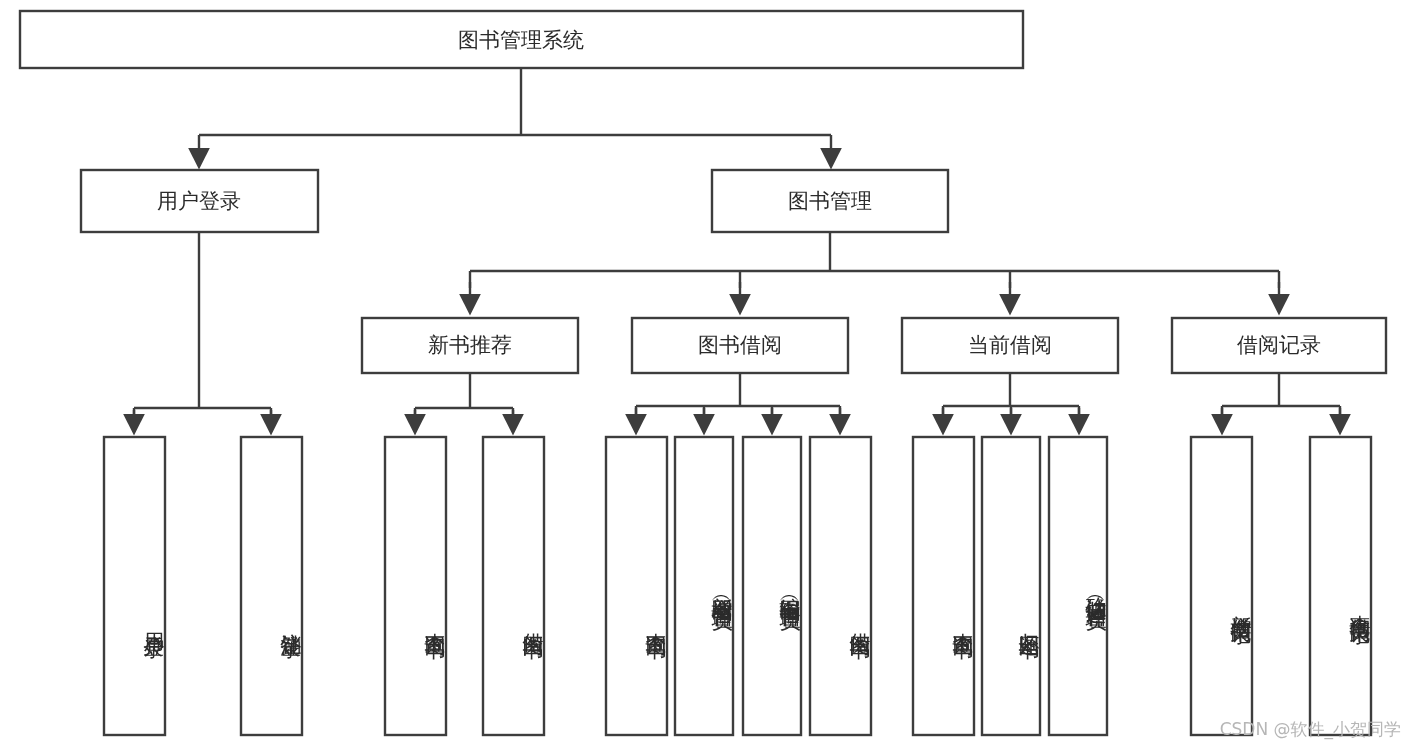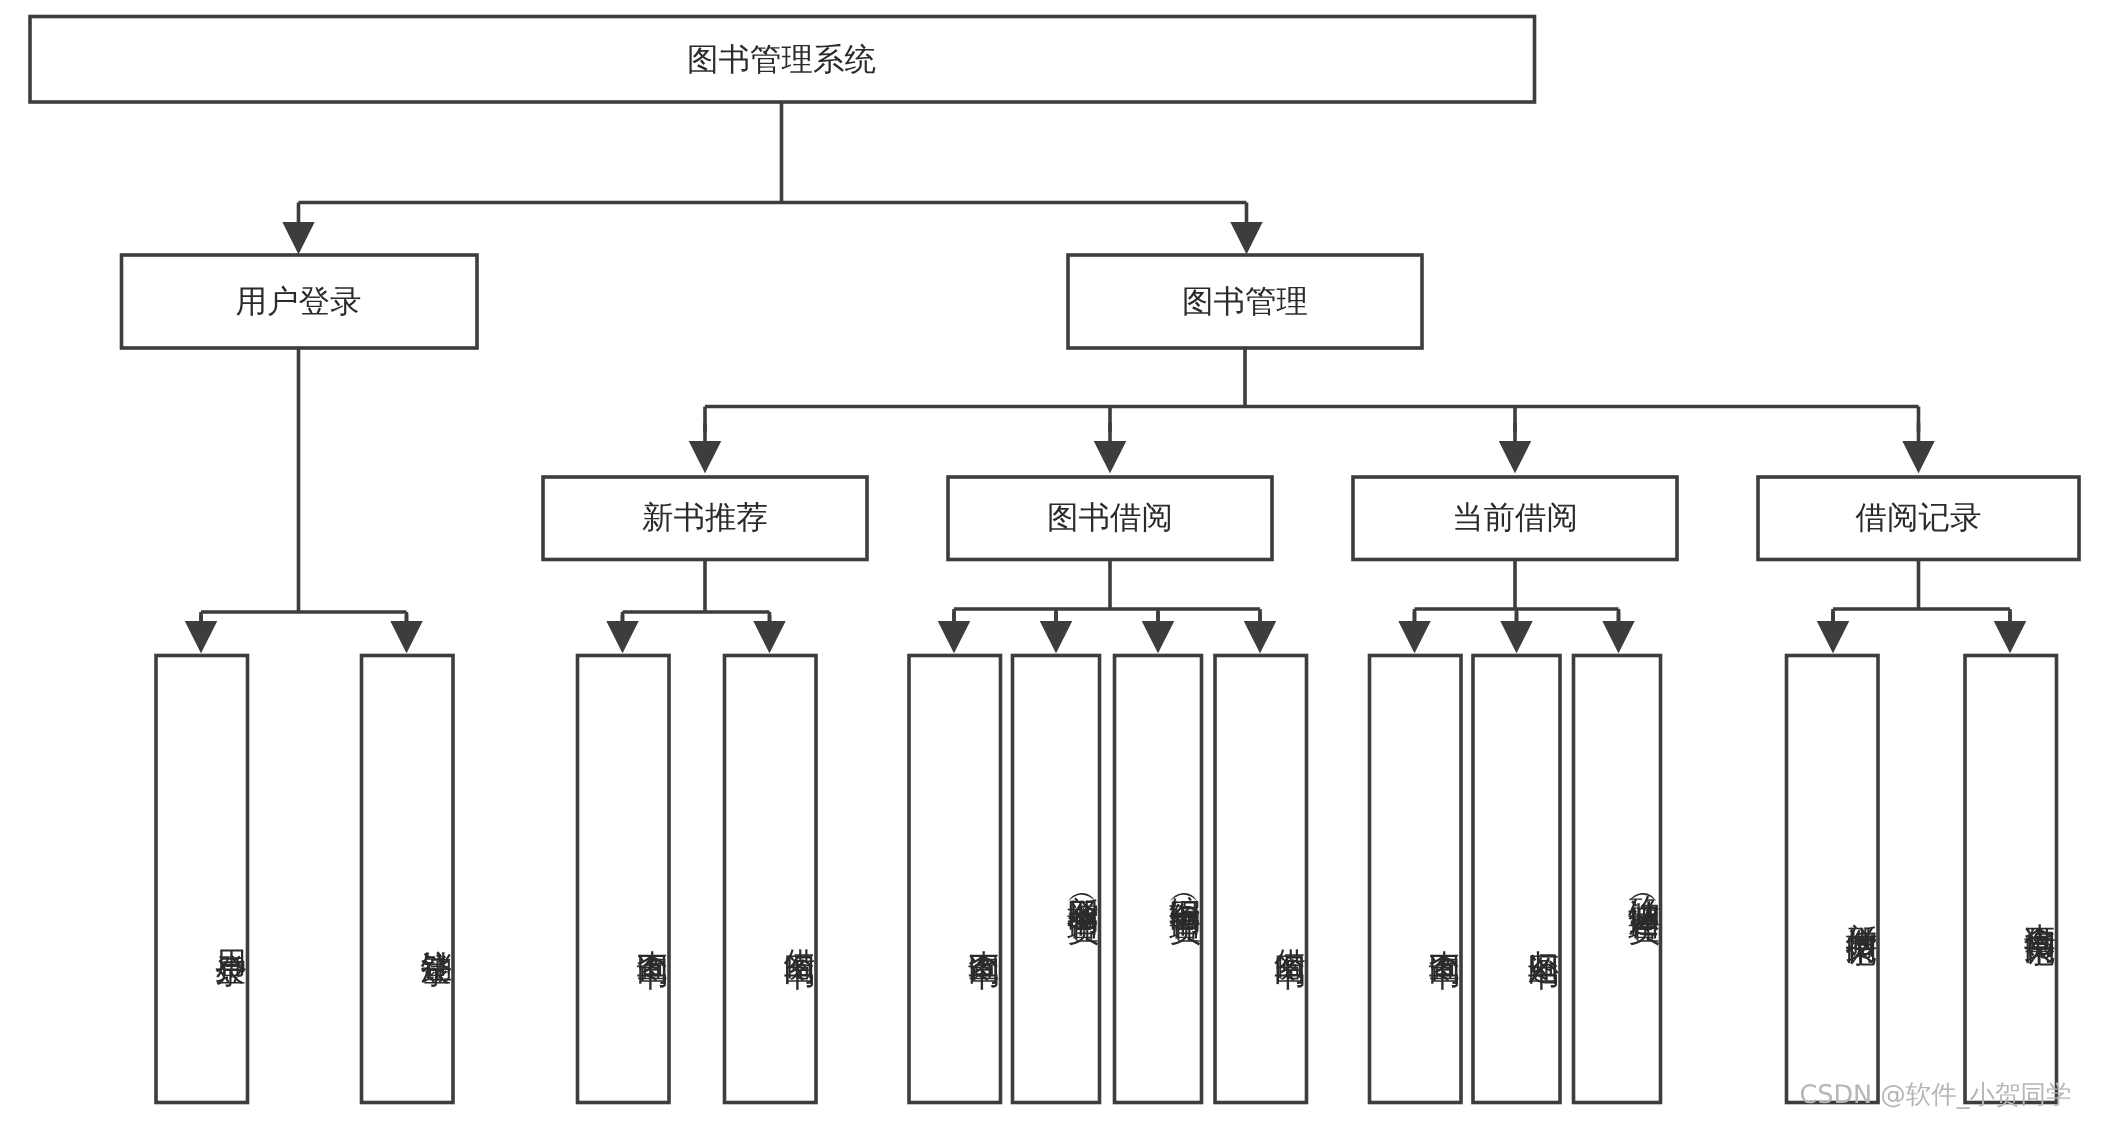--- a/index.html
+++ b/index.html
@@ -56,21 +56,21 @@
     color: #2b2b2b;
     letter-spacing: 2px;
     display: flex;
     align-items: flex-start;
     justify-content: center;
     white-space: nowrap;
     pointer-events: none;
   }
   .watermark {
     position: absolute;
-    right: 24px;
+    right: 4px;
     bottom: 6px;
     font-family: "DejaVu Sans", "Liberation Sans", sans-serif;
     font-size: 17px;
     color: #b6b6b6;
     white-space: nowrap;
   }
 </style>
 </head>
 <body>
 

